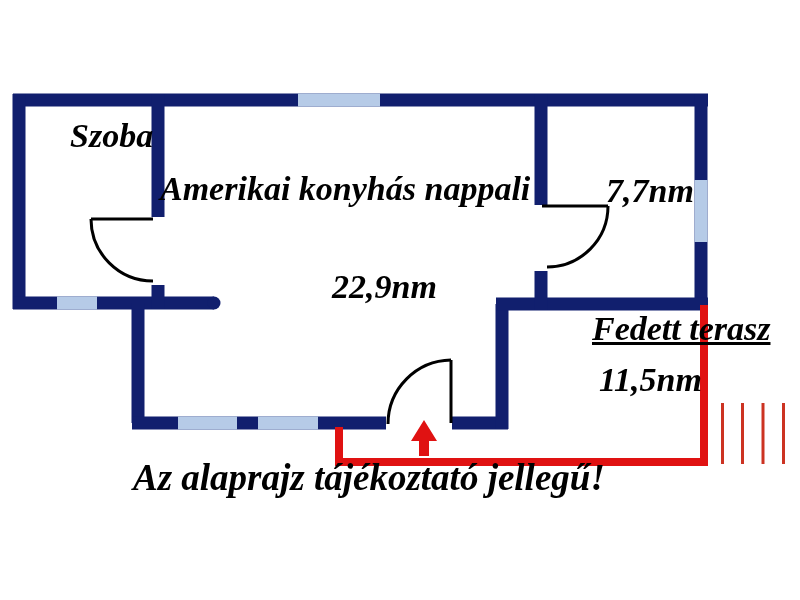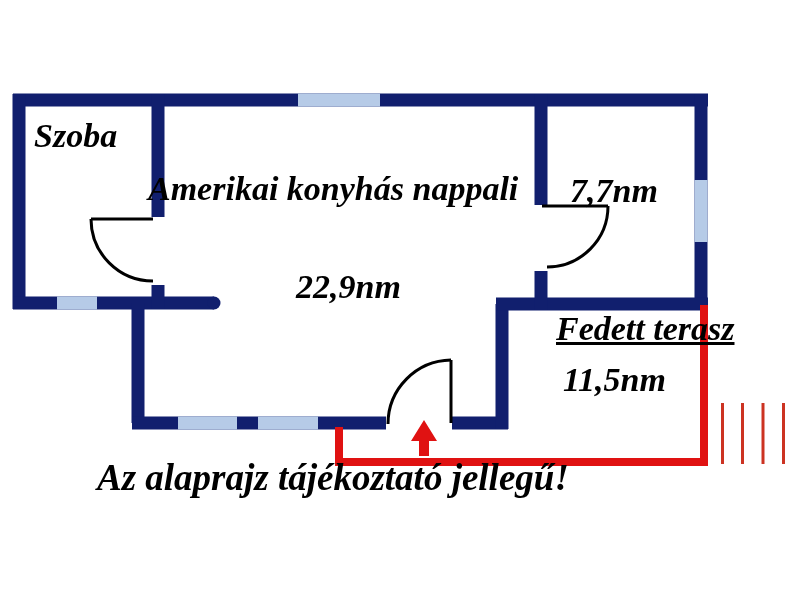--- a/index.html
+++ b/index.html
@@ -30,20 +30,21 @@
   .redfill{ fill: var(--red, #e01212); }
   .hatch  { stroke: var(--hatch, #cc3322); stroke-width: 3; fill: none; }
   .label {
     position: absolute;
     font-weight: bold;
     font-style: italic;
     color: var(--text, #000000);
     font-size: 34px;
     white-space: nowrap;
     line-height: 1.1;
+    margin-left: 36px;
   }
   .label.big { font-size: 37px; }
 </style>
 </head>
 <body>
 
 <div class="stage">
 
   <svg class="plan" width="800" height="600" viewBox="0 0 800 600">
 
@@ -85,21 +86,21 @@
       <path class="red" d="M339,427 L339,462 L704,462 L704,305"></path>
       <polygon class="redfill" points="424,420 437,441 429,441 429,456 419,456 419,441 411,441"></polygon>
       <line class="hatch" x1="722.5" y1="403" x2="722.5" y2="464"></line>
       <line class="hatch" x1="742.5" y1="403" x2="742.5" y2="464"></line>
       <line class="hatch" x1="763" y1="403" x2="763" y2="464"></line>
       <line class="hatch" x1="783.5" y1="403" x2="783.5" y2="464"></line>
     </g>
   </svg>
 
   <div class="label" style="left:34px;  top:117px;">Szoba</div>
-  <div class="label" style="left:148px; top:170px;">Amerikai konyhás nappali</div>
+  <div class="label" style="left:124px; top:170px;">Amerikai konyhás nappali</div>
   <div class="label" style="left:296px; top:268px;">22,9nm</div>
   <div class="label" style="left:570px; top:172px;text-align:center;">7,7nm</div>
   <div class="label" style="left:556px; top:310px;text-decoration:underline;">Fedett terasz</div>
   <div class="label" style="left:563px; top:361px;">11,5nm</div>
 
   <div class="label big" style="left:97px; top:458px;">Az alaprajz tájékoztató jellegű!</div>
 
 </div>
 
 </body></html>

